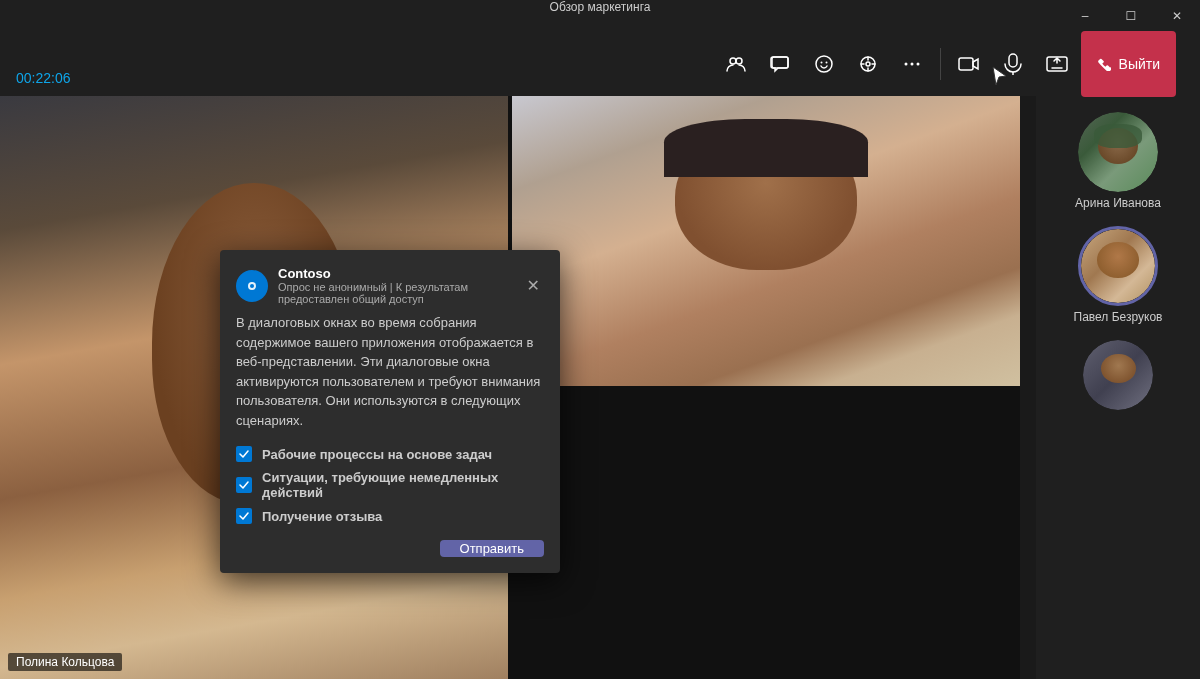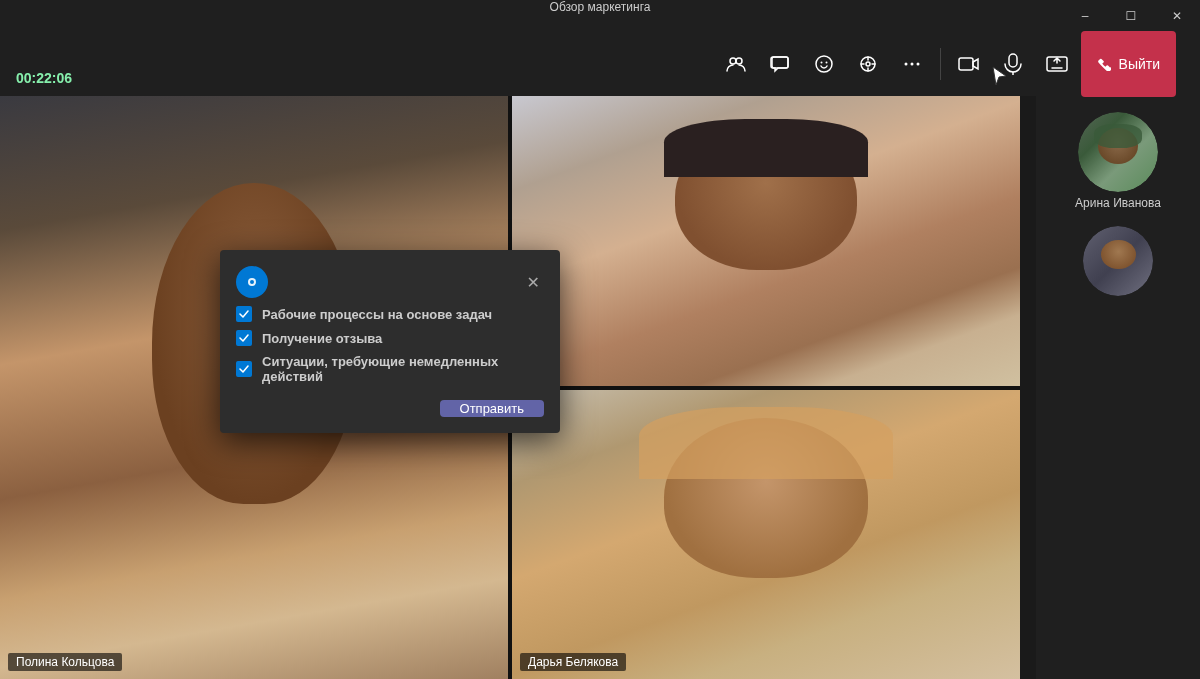--- a/index.html
+++ b/index.html
@@ -51,23 +51,23 @@
       position: absolute;
       top: 32px; left: 0; right: 0;
       height: 64px;
       background: #1f1f1f;
       display: flex;
       align-items: center;
       padding: 0 16px;
       z-index: 100;
     }
     .timer {
-      color: #86efac;
+      color: #0ea5e9;
       font-size: 14px;
-      font-weight: 700;
+      font-weight: 400;
       margin-top: 28px;
     }
     .toolbar-actions {
       display: flex;
       align-items: center;
       gap: 4px;
       margin-left: auto;
       margin-right: 8px;
     }
     .toolbar-btn {
@@ -413,43 +413,46 @@
     <div class="participant-label">Полина Кольцова</div>
   </div>
 
   <div class="video-tile" style="grid-row: 1; grid-column: 2;">
     <div style="width:100%;height:100%;background:linear-gradient(160deg, #c8c8d0 0%, #b0a090 20%, #D4B090 40%, #B08060 60%, #9a7050 75%, #c8b090 85%, #D0C0A0 100%);position:relative;">
       <div style="position:absolute;top:10%;left:32%;width:36%;height:50%;background:radial-gradient(ellipse at 50% 40%, #A0704A 0%, #805030 70%);border-radius:50% 50% 45% 45%;"></div>
       <div style="position:absolute;top:8%;left:30%;width:40%;height:20%;background:#2a2020;border-radius:40% 40% 0 0;"></div>
     </div>
   </div>
 
-  <div class="video-tile" style="grid-row: 2; grid-column: 2;">
-    <div style="width:100%;height:100%;background:linear-gradient(160deg, #c8c0b0 0%, #B09870 20%, #D4A870 40%, #C09860 60%, #c8b080 75%, #d4c0a0 100%);position:relative;">
-      <div style="position:absolute;top:10%;left:30%;width:40%;height:55%;background:radial-gradient(ellipse at 50% 40%, #C4956A 0%, #A07040 70%);border-radius:50% 50% 45% 45%;"></div>
-      <div style="position:absolute;top:6%;left:25%;width:50%;height:25%;background:#D4A060;border-radius:40% 40% 0 0;opacity:0.7;"></div>
-    </div>
-    <div class="participant-label">Дарья Белякова</div>
-  </div>
 </div>
 
 <div class="sidebar">
 
   <div class="sidebar-participant">
     <div class="avatar-container">
       <div class="avatar">
         <div style="width:100%;height:100%;background:linear-gradient(135deg, #556655 0%, #3a5a3a 30%, #7a9a7a 60%, #5a8a5a 100%);border-radius:50%;position:relative;">
           <div style="position:absolute;top:20%;left:25%;width:50%;height:45%;background:radial-gradient(ellipse at 50% 40%, #8B6A4A 0%, #6B4A2A 70%);border-radius:50%;"></div>
           <div style="position:absolute;top:15%;left:20%;width:60%;height:30%;background:#3a5a3a;border-radius:40%;opacity:0.8;"></div>
         </div>
       </div>
     </div>
     <span class="participant-name">Арина Иванова</span>
   </div>
 
+  <div class="sidebar-participant">
+    <div class="avatar-container">
+      <div class="avatar active-speaker">
+        <div style="width:100%;height:100%;background:linear-gradient(135deg, #C8A880 0%, #A07850 40%, #D4B896 70%, #B09060 100%);border-radius:50%;position:relative;">
+          <div style="position:absolute;top:18%;left:22%;width:56%;height:48%;background:radial-gradient(ellipse at 50% 40%, #B07848 0%, #906030 70%);border-radius:50%;"></div>
+        </div>
+      </div>
+    </div>
+    <span class="participant-name">Павел Безруков</span>
+  </div>
 
 
   <div class="sidebar-small-participant">
     <div class="avatar-small">
       <div style="width:100%;height:100%;background:linear-gradient(135deg, #606070 0%, #404050 50%, #707080 100%);border-radius:50%;position:relative;">
         <div style="position:absolute;top:20%;left:25%;width:50%;height:42%;background:radial-gradient(ellipse at 50% 40%, #A07850 0%, #805530 70%);border-radius:50%;"></div>
       </div>
     </div>
   </div>
 </div>
@@ -457,49 +460,52 @@
 <div class="dialog-overlay">
   <div class="dialog-header">
     <div class="dialog-icon">
       <svg width="20" height="20" viewBox="0 0 20 20">
         <circle cx="10" cy="10" r="8" fill="#0078d4"></circle>
         <circle cx="10" cy="10" r="4" fill="white" opacity="0.9"></circle>
         <circle cx="10" cy="10" r="2" fill="#0078d4"></circle>
       </svg>
     </div>
     <div class="dialog-title-group">
+      <div class="dialog-app-name">Contoso</div>
+      <div class="dialog-subtitle">Опрос не анонимный | К результатам предоставлен общий доступ</div>
     </div>
     <div class="dialog-close">✕</div>
   </div>
 
+  <div class="dialog-body">В диалоговых окнах во время собрания содержимое вашего приложения отображается в веб-представлении. Эти диалоговые окна активируются пользователем и требуют внимания пользователя. Они используются в следующих сценариях.</div>
 
   <div class="checkbox-list">
     <div class="checkbox-item">
       <div class="checkbox-icon">
         <svg width="10" height="8" viewBox="0 0 10 8" fill="none">
           <path d="M1 4l3 3 5-6" stroke="white" stroke-width="1.5" stroke-linecap="round" stroke-linejoin="round"></path>
         </svg>
       </div>
       <span>Рабочие процессы на основе задач</span>
     </div>
     <div class="checkbox-item">
       <div class="checkbox-icon">
         <svg width="10" height="8" viewBox="0 0 10 8" fill="none">
           <path d="M1 4l3 3 5-6" stroke="white" stroke-width="1.5" stroke-linecap="round" stroke-linejoin="round"></path>
         </svg>
       </div>
-      <span>Получение отзыва</span>
+      <span>Ситуации, требующие немедленных действий</span>
     </div>
     <div class="checkbox-item">
       <div class="checkbox-icon">
         <svg width="10" height="8" viewBox="0 0 10 8" fill="none">
           <path d="M1 4l3 3 5-6" stroke="white" stroke-width="1.5" stroke-linecap="round" stroke-linejoin="round"></path>
         </svg>
       </div>
-      <span>Ситуации, требующие немедленных действий</span>
+      <span>Получение отзыва</span>
     </div>
   </div>
 
   <div class="dialog-footer">
     <button class="submit-btn">Отправить</button>
   </div>
 </div>
 
 <div class="cursor">
   <svg width="16" height="22" viewBox="0 0 16 22" fill="none">

